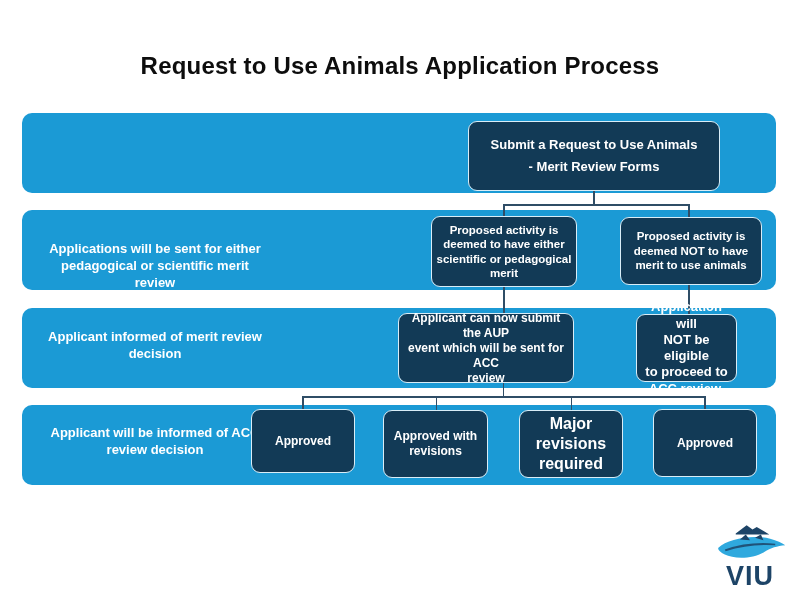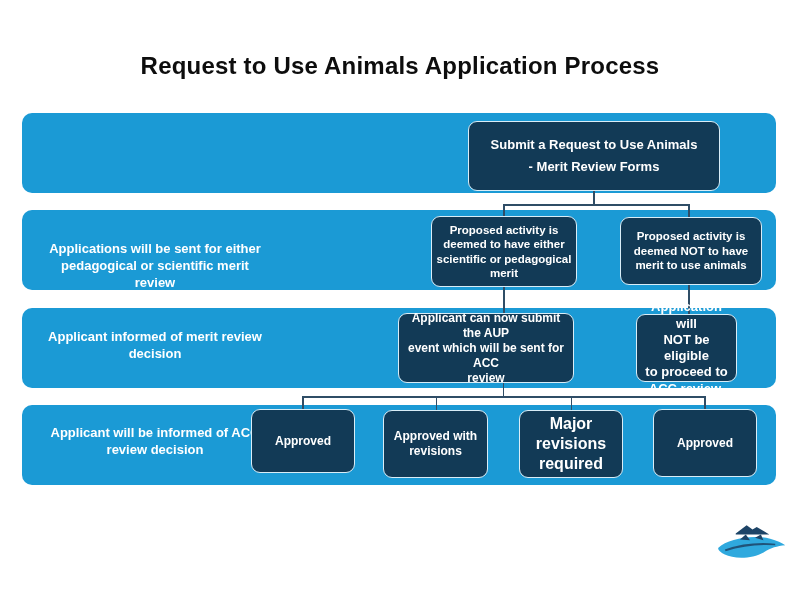--- a/index.html
+++ b/index.html
@@ -117,15 +117,16 @@
   </div>
 
   <div class="logo">
     <svg width="84" height="46" viewBox="0 0 100 54">
       <polygon points="33,17 46,7 53,12 58,9 73,18 33,18" fill="#1d4467"></polygon>
       <path d="M12 34 C 24 23, 52 18, 74 23 C 82 25, 88 28, 92 31 C 82 32, 75 34, 67 39 C 52 48, 30 47, 20 42 C 15 39.5, 12 36.5, 12 34 Z" fill="#2fa9de"></path>
       <polygon points="38,24 45,18 50,25" fill="#1d4467"></polygon>
       <polygon points="56,22 63,18 66,25" fill="#1d4467"></polygon>
       <path d="M20 36 Q 48 26 80 29 L 80 31 Q 50 29 21 38 Z" fill="#1d4467" opacity="0.85"></path>
     </svg>
+    <div class="logo-text">VIU</div>
   </div>
 
 </div>
 
 </body></html>

